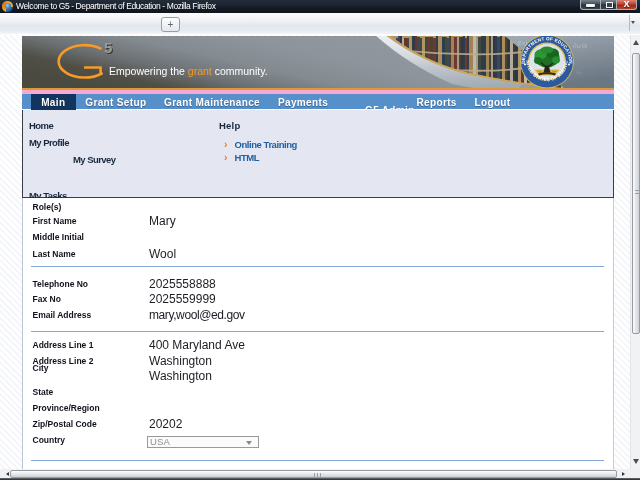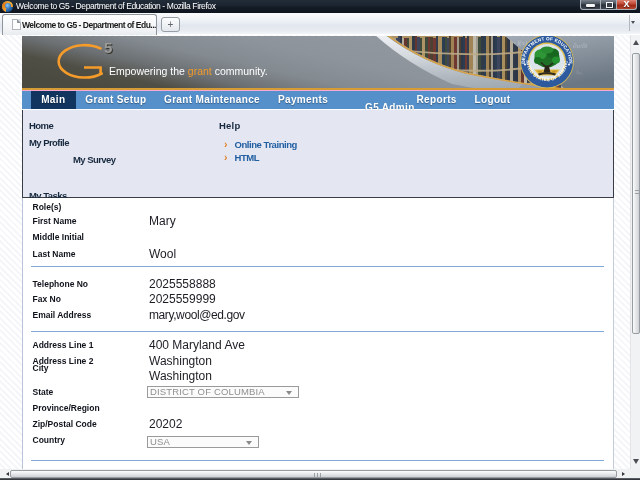--- a/index.html
+++ b/index.html
@@ -43,21 +43,21 @@
 #alltabs { right:5px; top:8px; width:0; height:0; border:2.5px solid transparent; border-top:3.5px solid #4a4f57; }
 
 
 #pagebg { left:0; top:35px; width:630px; height:434px; background:#fff;
   background:repeating-linear-gradient(45deg,#ffffff 0px,#ffffff 2.5px,#f5f6f9 2.5px,#f5f6f9 4.5px); }
 #pagecol { left:22px; top:36px; width:592px; height:433px; background:#fff; }
 
 #banner { left:0px; top:0px; width:592px; height:53px; }
 #bannerline { left:0px; top:52px; width:592px; height:2px; background:#d59b35; }
 
-#navbar { left:0px; top:54px; width:592px; height:18.5px; background:#5590ca; border-top:1px solid #f9a8d4; }
+#navbar { left:0px; top:54px; width:592px; height:18.5px; background:#5590ca; border-top:4px solid #f9a8d4; }
 .navitem { position:absolute; top:0px; height:17.5px; line-height:17.5px; color:#fff; font-size:10px; letter-spacing:0.35px; font-weight:bold; text-shadow:0 1px 1px rgba(0,0,0,0.35); }
 #navmain { left:9px; top:0; width:44.5px; height:17.5px; background:#12355f; text-align:center; }
 
 #menubox { left:0px; top:74px; width:592px; height:88px; background:#e4e6f2; border:1px solid #383d47; border-top:none; }
 .mitem { position:absolute; left:6px; height:12px; line-height:12px; font-size:9.5px; letter-spacing:-0.55px; font-weight:bold; color:#17293e; }
 .hlink { position:absolute; left:201px; font-size:9.5px; letter-spacing:-0.45px; font-weight:bold; color:#2260a2; height:12px; line-height:12px; }
 .hlink b { color:#e0832a; font-weight:bold; margin-right:7px; letter-spacing:0; font-size:10.5px; }
 
 #content { left:0px; top:162px; width:592px; height:271px; background:#fff; border-left:1px solid #b9c4da; border-right:1px solid #c3ccd8; }
 .lbl { position:absolute; left:9.5px; font-size:8.5px; font-weight:bold; color:#10131c; height:13px; line-height:13px; }
@@ -95,24 +95,20 @@
 <div class="abs" id="titlebar"></div>
 <div class="abs" id="fficon"></div>
 <div class="abs" id="titletext">Welcome to G5 - Department of Education - Mozilla Firefox</div>
 <div class="abs" id="winbtns">
     <div class="wbtn" id="btnmin"></div>
     <div class="wbtn" id="btnmax"></div>
     <div class="wbtn" id="btncls"></div>
   </div>
 
 <div class="abs" id="tabbar">
-  <div class="abs" id="tab">
-    <div class="abs" id="tabicon"></div>
-    <div class="abs" id="tabtext">Welcome to G5 - Department of Edu...</div>
-  </div>
   <div class="abs" id="newtab">+</div>
   <div id="tabsep"></div>
     <div class="abs" id="alltabs"></div>
 </div>
 
 <div class="abs" id="pagebg"></div>
 <div class="abs" id="pagecol">
   <div class="abs" id="banner">
 <svg width="592" height="53" viewBox="0 0 592 53">
 <defs>
@@ -308,21 +304,20 @@
     <div class="lbl" style="top:111px;">Email Address</div>
       <div class="val" style="top:111px; letter-spacing:-0.4px;">mary,wool@ed.gov</div>
     <div class="sep" style="top:133px;"></div>
     <div class="lbl" style="top:141px;text-align:center;">Address Line 1</div>
       <div class="val" style="top:141px;">400 Maryland Ave</div>
     <div class="lbl" style="top:156.5px;">Address Line 2</div>
       <div class="val" style="top:156.5px;">Washington</div>
     <div class="lbl" style="top:164px;">City</div>
       <div class="val" style="top:172px;">Washington</div>
     <div class="lbl" style="top:187.5px;">State</div>
-      <div class="dd" style="top:188px;">DISTRICT OF COLUMBIA</div>
     <div class="lbl" style="top:204px;">Province/Region</div>
     <div class="lbl" style="top:220px;">Zip/Postal Code</div>
       <div class="val" style="top:220px;">20202</div>
     <div class="lbl" style="top:235.5px;">Country</div>
       <div class="dd" style="top:238px; width:112px;">USA</div>
     <div class="sep" style="top:262px;"></div>
   </div>
 </div>
 
 <div class="abs" id="vsb">

